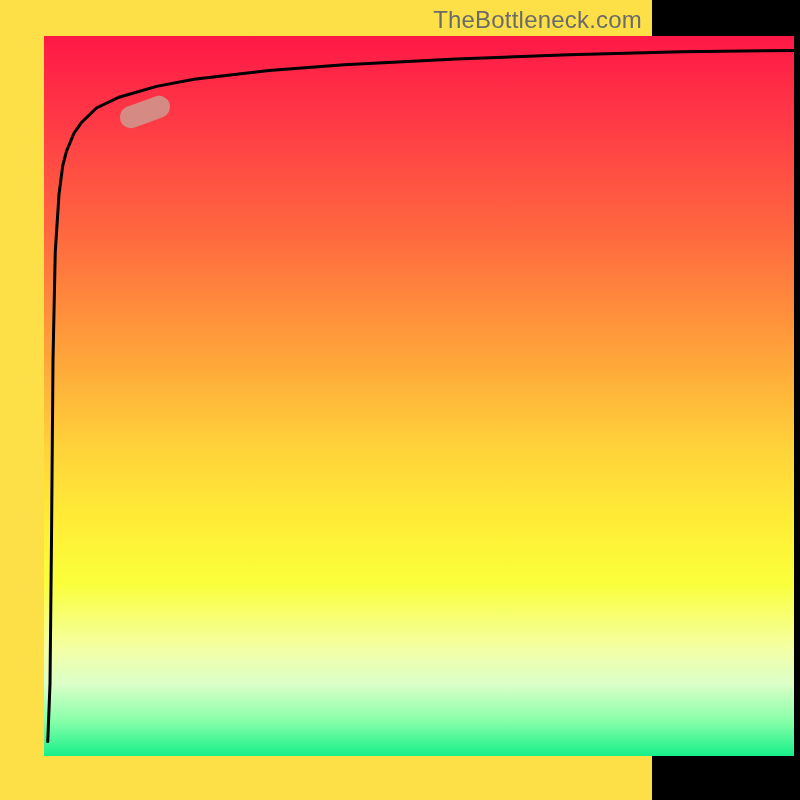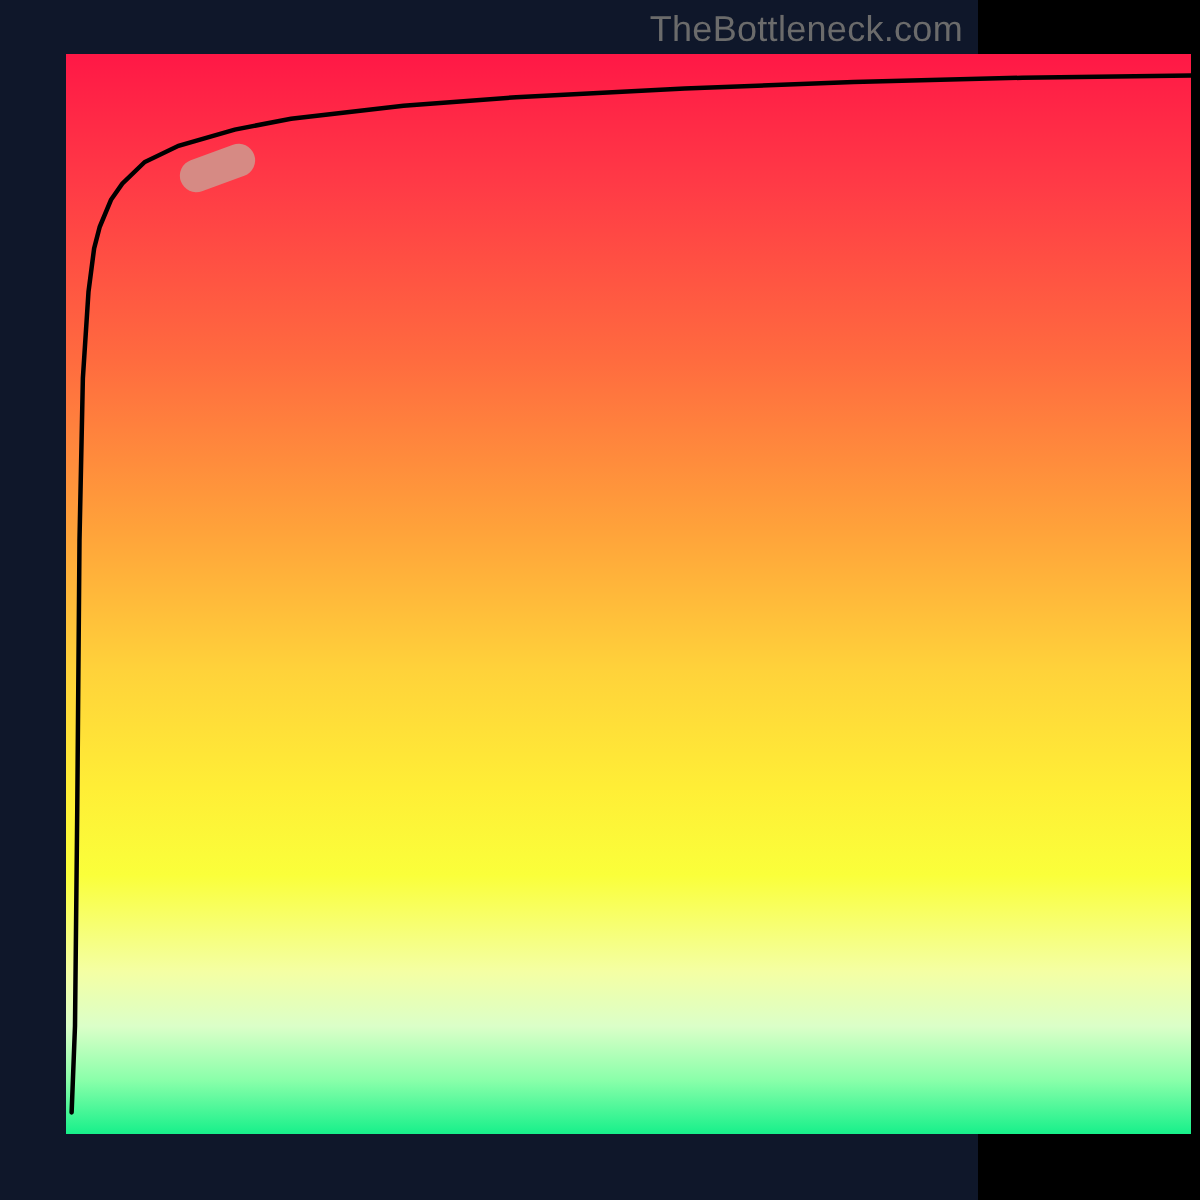--- a/index.html
+++ b/index.html
@@ -8,21 +8,21 @@
     width: 800px;
     height: 800px;
     background: #000;
     font-family: Arial, Helvetica, sans-serif;
     overflow: hidden;
   }
   .frame {
     position: relative;
     width: 652px;
     height: 800px;
-    background: #0f172a;
+    background: #fde047;
   }
   .plot {
     position: absolute;
     left: 44px;
     top: 36px;
     width: 750px;
     height: 720px;
     background: linear-gradient(
       to bottom,
       #ff1846 0%,

